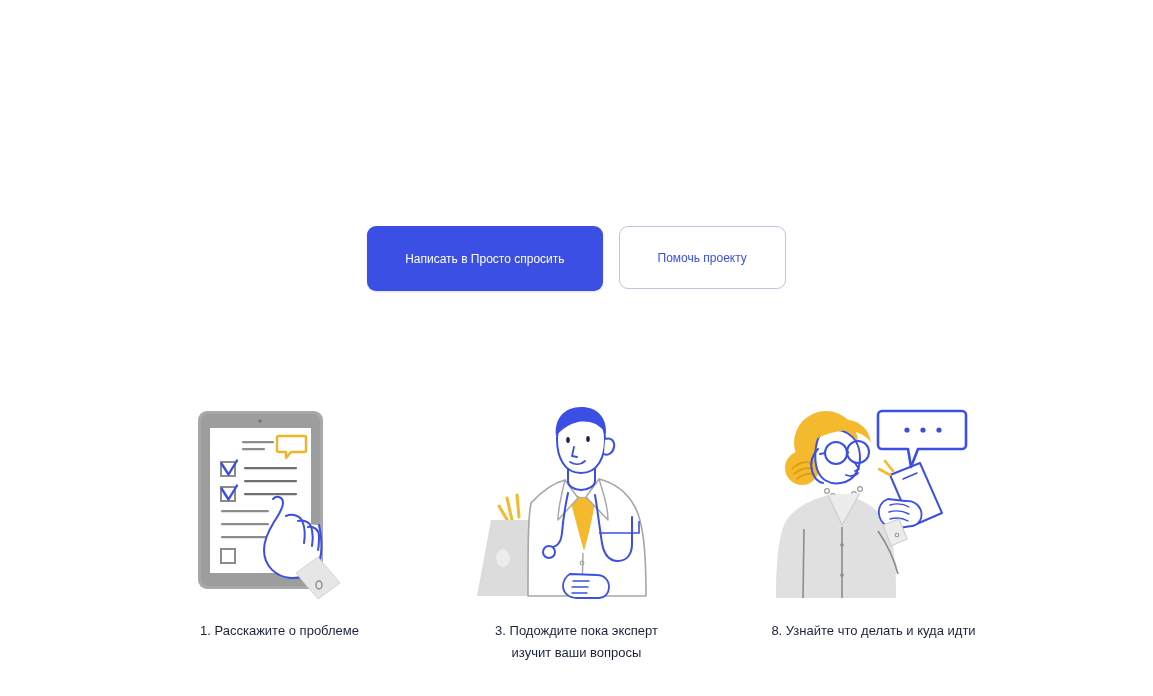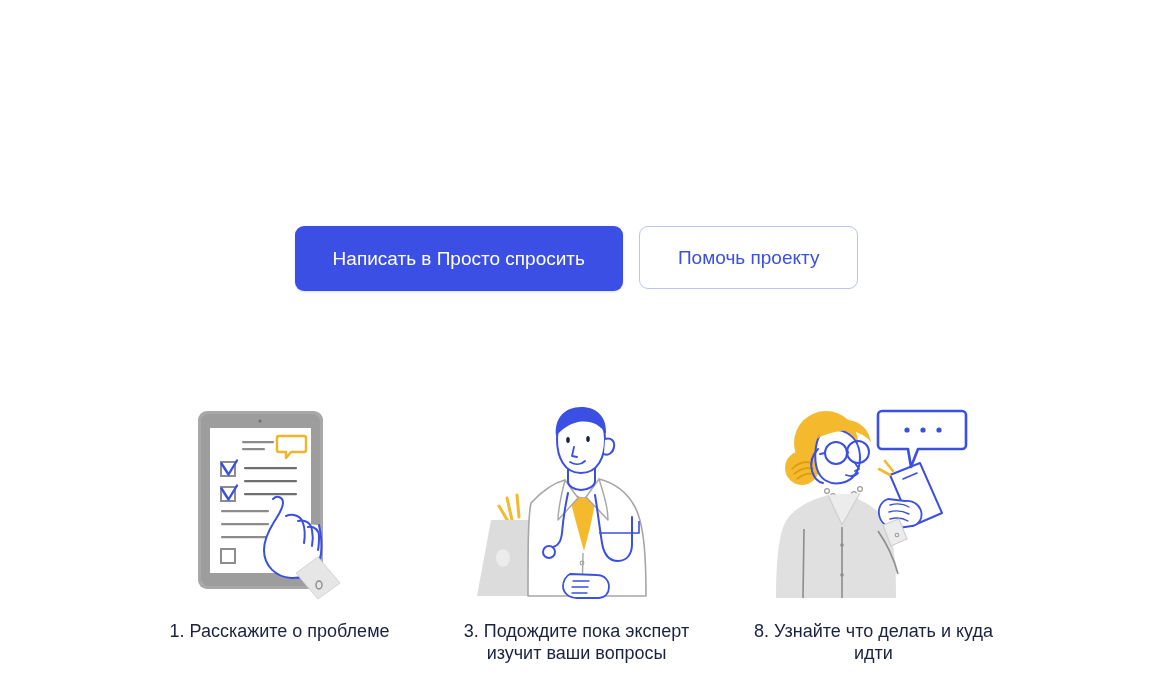--- a/index.html
+++ b/index.html
@@ -44,21 +44,21 @@
     left: 0;
     width: 1153px;
     display: flex;
     justify-content: center;
     align-items: flex-start;
     gap: 16px;
   }
 
   .btn {
     font-family: "Liberation Sans", "DejaVu Sans", sans-serif;
-    font-size: 19px;
+    font-size: 12px;
     line-height: 1;
     border-radius: 9px;
     cursor: pointer;
     text-align: left;
     white-space: nowrap;
     display: flex;
     align-items: center;
     justify-content: center;
   }
 
@@ -102,21 +102,21 @@
   .step-art {
     width: 230px;
     height: 200px;
     display: flex;
     align-items: flex-end;
     justify-content: center;
   }
 
   .step-caption {
     margin-top: 22px;
-    font-size: 18px;
+    font-size: 13px;
     line-height: 22px;
     color: #1b2240;
     text-align: center;
     max-width: 250px;
     white-space: pre-line;
   }
 
   svg { display: block; overflow: visible; }
 </style>
 </head>

